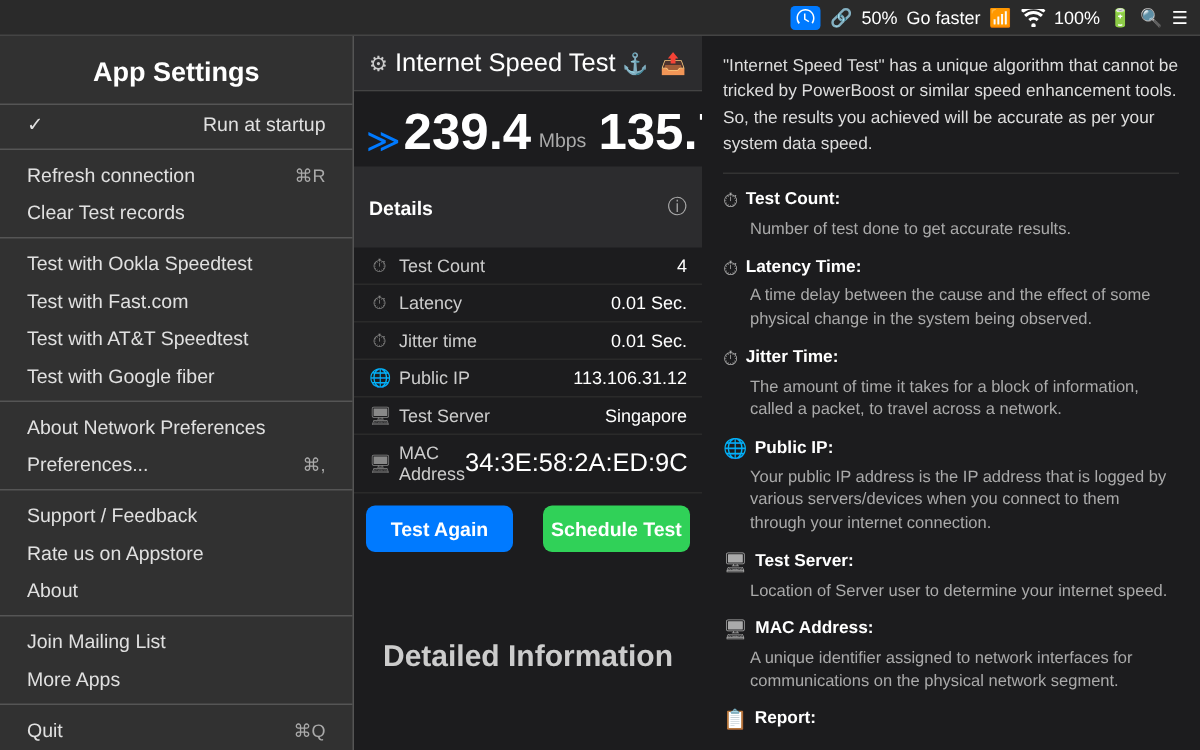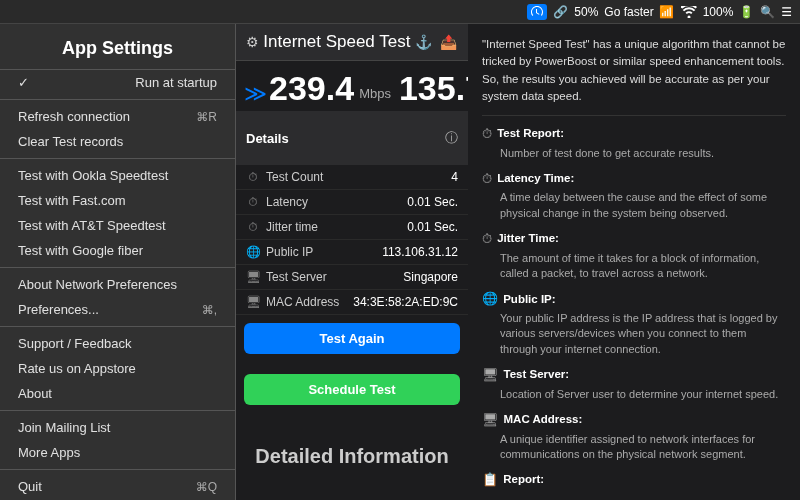--- a/index.html
+++ b/index.html
@@ -215,21 +215,20 @@
       color: #fff;
       font-size: 12px;
       font-weight: 500;
     }
 
     
     .action-buttons {
       display: flex;
       padding: 8px;
       gap: 20px;
-      flex-direction: column;
     }
     .btn-test-again {
       flex: 1;
       background: #007aff;
       color: #fff;
       border: none;
       border-radius: 6px;
       padding: 8px 0;
       font-size: 13px;
       font-weight: 600;
@@ -452,41 +451,41 @@
         <span class="detail-icon">🖥</span>
         <span>Test Server</span>
       </div>
       <span class="detail-value">Singapore</span>
     </div>
     <div class="detail-row">
       <div class="detail-row-left">
         <span class="detail-icon">🖥</span>
         <span>MAC Address</span>
       </div>
-      <span class="detail-value" style="font-size:12px;">34:3E:58:2A:ED:9C</span>
+      <span class="detail-value" style="font-size:17px;">34:3E:58:2A:ED:9C</span>
     </div>
 
     <div class="action-buttons">
       <button class="btn-test-again">Test Again</button>
       <button class="btn-schedule">Schedule Test</button>
     </div>
 
     <div class="detailed-info-label">Detailed Information</div>
   </div>
 
   <div class="right-panel">
     <div class="right-panel-intro">"Internet Speed Test" has a unique algorithm that cannot be tricked by PowerBoost or similar speed enhancement tools.
 
 So, the results you achieved will be accurate as per your system data speed.</div>
     <div class="right-panel-separator"></div>
 
     <div class="right-section">
       <div class="right-section-header">
         <span class="right-section-icon">⏱</span>
-        <span class="right-section-title">Test Report:</span>
+        <span class="right-section-title">Test Count:</span>
       </div>
       <div class="right-section-text">Number of test done to get accurate results.</div>
     </div>
     <div class="right-section">
       <div class="right-section-header">
         <span class="right-section-icon">⏱</span>
         <span class="right-section-title">Latency Time:</span>
       </div>
       <div class="right-section-text">A time delay between the cause and the effect of some physical change in the system being observed.</div>
     </div>

